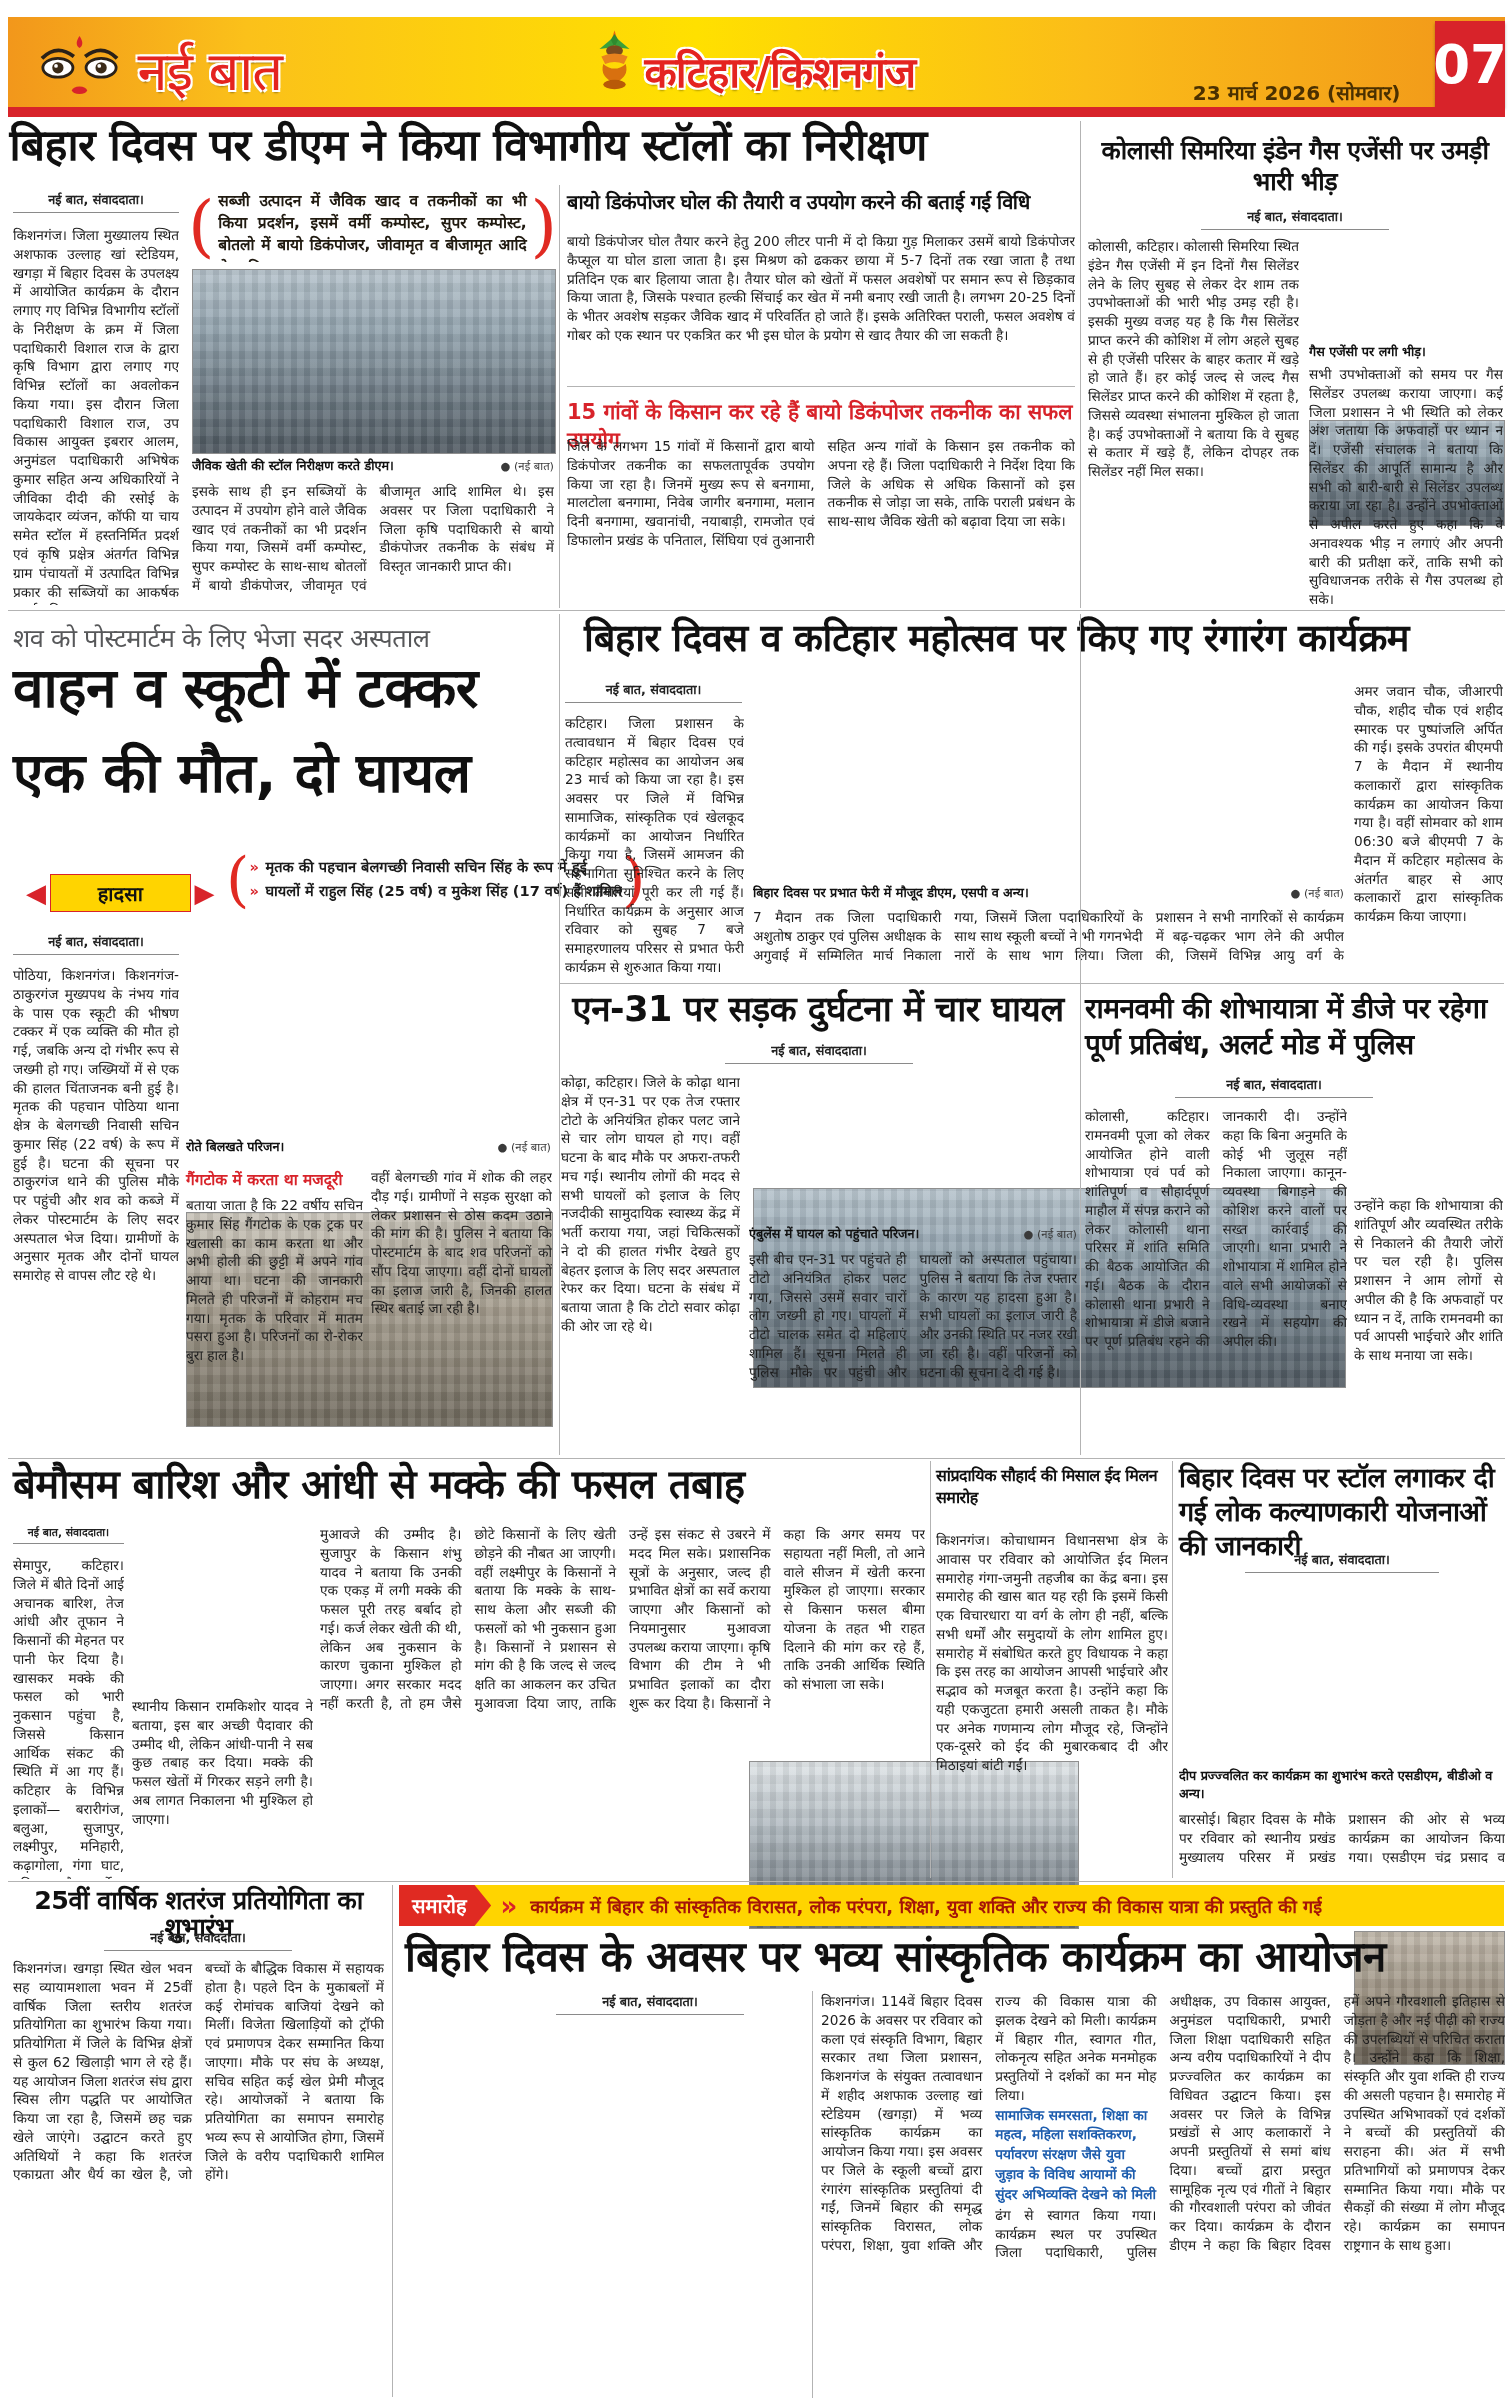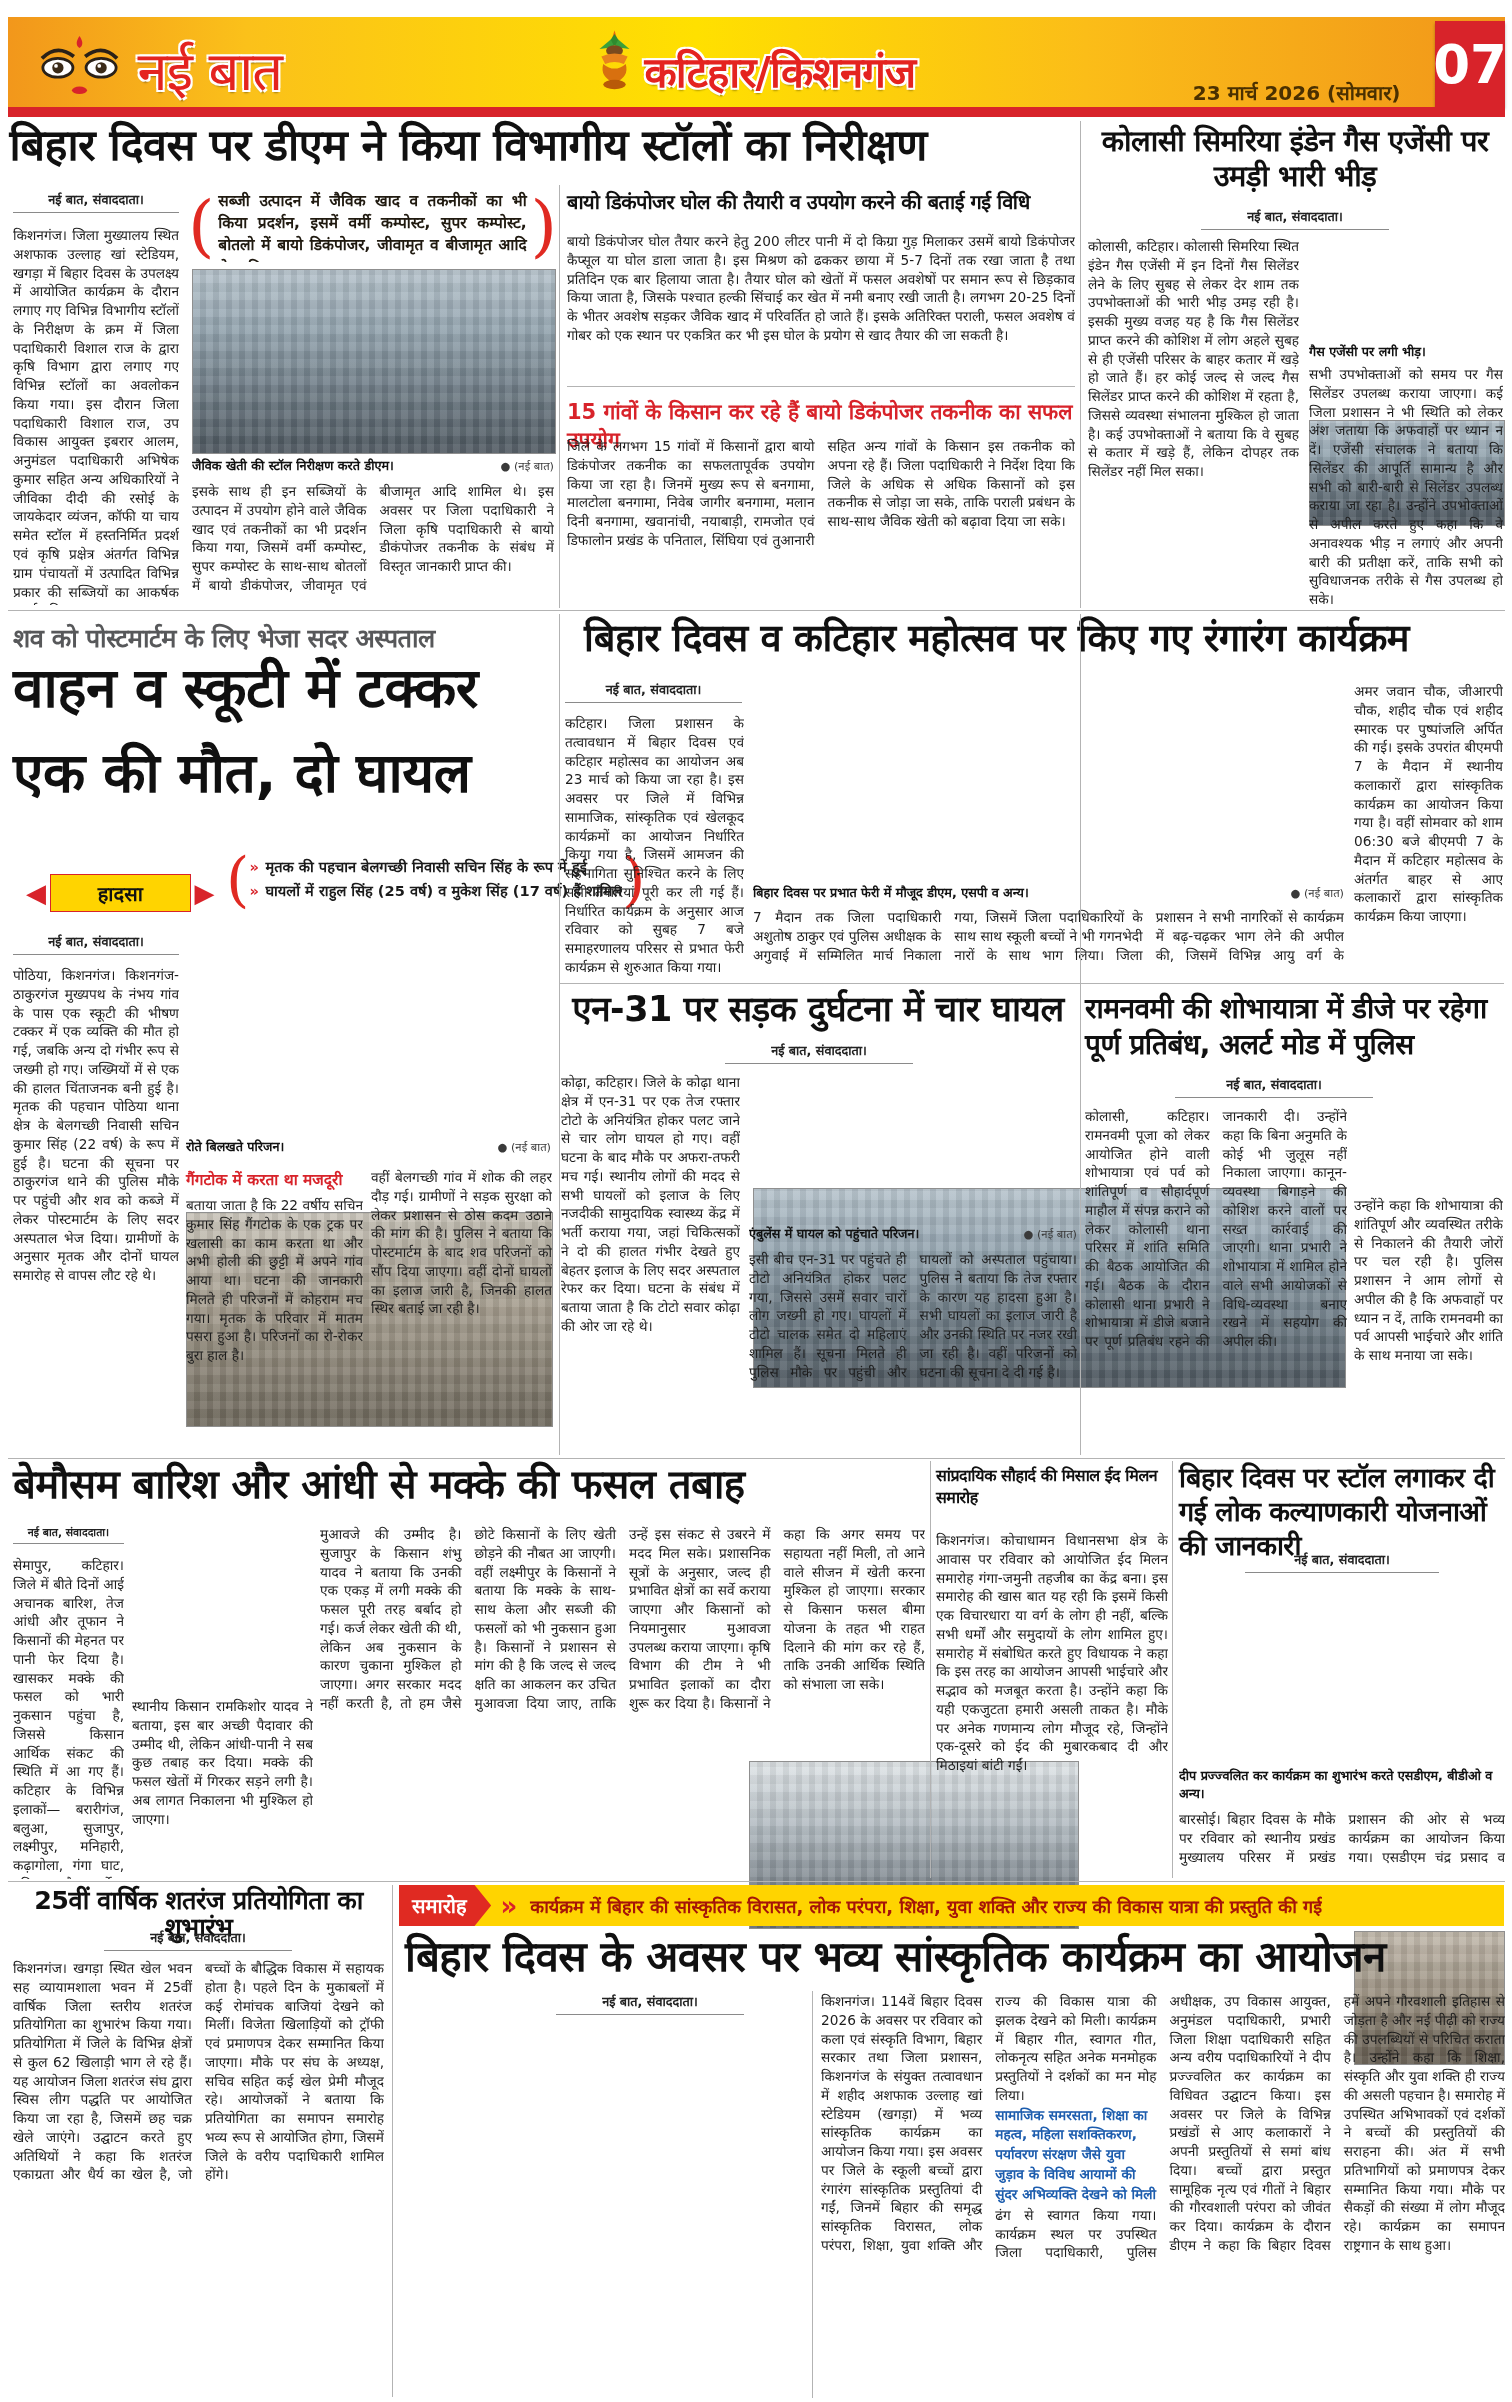--- a/index.html
+++ b/index.html
@@ -27,21 +27,21 @@
   .hrule{position:absolute;height:0.9px;background:#b3b3b3}
   .bracket{color:#e02a22;font-family:"DejaVu Serif",serif;font-weight:400;line-height:1}
   .masthead{background:linear-gradient(90deg,#f2971b 0%,#fbc11a 16%,#ffe000 46%,#fbbd18 72%,#f1961a 100%)}
   .paper-name{font-size:54px;font-weight:normal;color:#e4231f;letter-spacing:-0.9px;
      text-shadow:-1.9px -1.9px 0 #fff,1.9px -1.9px 0 #fff,-1.9px 1.9px 0 #fff,1.9px 1.9px 0 #fff,0 2.8px 1.9px rgba(0,0,0,.35)}
   .edition{font-size:42px;font-weight:bold;color:#e4231f;letter-spacing:-0.9px;
      text-shadow:-1.9px -1.9px 0 #fff,1.9px -1.9px 0 #fff,-1.9px 1.9px 0 #fff,1.9px 1.9px 0 #fff,0 2.8px 1.9px rgba(0,0,0,.35)}
   .pagebox{background:#d8232a;color:#fff;font-size:53px;font-weight:bold;
      display:flex;align-items:center;justify-content:center;box-shadow:0 1.9px 2.8px rgba(0,0,0,.3)}
   .red-stripe{background:#d8232a}
-  .kicker{font-weight:bold;color:#57585a;letter-spacing:-0.5px}
+  .kicker{font-weight:normal;color:#57585a;letter-spacing:-0.5px}
   .red-sub{font-weight:bold;color:#d8232a}
   .tag-yellow{background:#ffd400;border:1.9px solid #d8232a;display:flex;align-items:center;justify-content:center;
      font-weight:bold;font-size:20px;color:#111}
   .tag-arrow{color:#d8232a;font-size:26px;font-weight:bold;line-height:1}
   .bullet-arrow{color:#d8232a;font-weight:bold;margin-right:6.6px}
   .bullet-line{font-size:14.6px;font-weight:bold;color:#1b1b1b;line-height:1.7;white-space:nowrap;overflow:hidden}
   .hl-box{font-size:15.5px;font-weight:bold;line-height:1.45;color:#201a10;text-align:justify;overflow:hidden}
   .banner-wrap{background:#ffd400;display:flex;align-items:center;overflow:hidden}
   .banner-tag{background:#e02a22;color:#fff;font-weight:bold;font-size:20px;height:100%;
      display:flex;align-items:center;padding:0 24.5px 0 13px;
@@ -106,21 +106,21 @@
   <div class="vr" style="left:559px;top:185px;height:423px"></div>
 
   <div class="abs headline" style="left:567px;top:192px;width:508px;font-size:20px">बायो डिकंपोजर घोल की तैयारी व उपयोग करने की बताई गई विधि</div>
   <div class="abs body-txt" style="left:567px;top:232px;width:508px;height:147px">बायो डिकंपोजर घोल तैयार करने हेतु 200 लीटर पानी में दो किग्रा गुड़ मिलाकर उसमें बायो डिकंपोजर कैप्सूल या घोल डाला जाता है। इस मिश्रण को ढककर छाया में 5-7 दिनों तक रखा जाता है तथा प्रतिदिन एक बार हिलाया जाता है। तैयार घोल को खेतों में फसल अवशेषों पर समान रूप से छिड़काव किया जाता है, जिसके पश्चात हल्की सिंचाई कर खेत में नमी बनाए रखी जाती है। लगभग 20-25 दिनों के भीतर अवशेष सड़कर जैविक खाद में परिवर्तित हो जाते हैं। इसके अतिरिक्त पराली, फसल अवशेष वं गोबर को एक स्थान पर एकत्रित कर भी इस घोल के प्रयोग से खाद तैयार की जा सकती है।</div>
   <div class="hrule" style="left:567px;top:386px;width:508px"></div>
   <div class="abs red-sub" style="left:567px;top:397px;width:508px;font-size:21px">15 गांवों के किसान कर रहे हैं बायो डिकंपोजर तकनीक का सफल उपयोग</div>
   <div class="abs body-txt c2" style="left:567px;top:437px;width:508px;height:169px">जिले के लगभग 15 गांवों में किसानों द्वारा बायो डिकंपोजर तकनीक का सफलतापूर्वक उपयोग किया जा रहा है। जिनमें मुख्य रूप से बनगामा, मालटोला बनगामा, निवेब जागीर बनगामा, मलान दिनी बनगामा, खवानांची, नयाबाड़ी, रामजोत एवं डिफालोन प्रखंड के पनिताल, सिंघिया एवं तुआनारी सहित अन्य गांवों के किसान इस तकनीक को अपना रहे हैं। जिला पदाधिकारी ने निर्देश दिया कि जिले के अधिक से अधिक किसानों को इस तकनीक से जोड़ा जा सके, ताकि पराली प्रबंधन के साथ-साथ जैविक खेती को बढ़ावा दिया जा सके।</div>
 
   <div class="vr" style="left:1080px;top:121px;height:487px"></div>
 
-  <div class="abs headline" style="left:1088px;top:124px;width:414px;font-size:29px;text-align:center;line-height:1.22">कोलासी सिमरिया इंडेन गैस एजेंसी पर उमड़ी भारी भीड़</div>
+  <div class="abs headline" style="left:1088px;top:136px;width:414px;font-size:25px;text-align:center;line-height:1.22">कोलासी सिमरिया इंडेन गैस एजेंसी पर उमड़ी भारी भीड़</div>
   <div class="abs byline" style="left:1201px;top:207px;width:188px">नई बात, संवाददाता।</div>
   <div class="abs photo ph-crowd" style="left:1309px;top:235px;width:194px;height:104px"></div>
   <div class="abs cap" style="left:1309px;top:342px;width:194px">गैस एजेंसी पर लगी भीड़।</div>
   <div class="abs body-txt" style="left:1088px;top:237px;width:211px;height:369px">कोलासी, कटिहार। कोलासी सिमरिया स्थित इंडेन गैस एजेंसी में इन दिनों गैस सिलेंडर लेने के लिए सुबह से लेकर देर शाम तक उपभोक्ताओं की भारी भीड़ उमड़ रही है। इसकी मुख्य वजह यह है कि गैस सिलेंडर प्राप्त करने की कोशिश में लोग अहले सुबह से ही एजेंसी परिसर के बाहर कतार में खड़े हो जाते हैं। हर कोई जल्द से जल्द गैस सिलेंडर प्राप्त करने की कोशिश में रहता है, जिससे व्यवस्था संभालना मुश्किल हो जाता है। कई उपभोक्ताओं ने बताया कि वे सुबह से कतार में खड़े हैं, लेकिन दोपहर तक सिलेंडर नहीं मिल सका।</div>
   <div class="abs body-txt" style="left:1309px;top:365px;width:194px;height:241px">सभी उपभोक्ताओं को समय पर गैस सिलेंडर उपलब्ध कराया जाएगा। कई जिला प्रशासन ने भी स्थिति को लेकर अंश जताया कि अफवाहों पर ध्यान न दें। एजेंसी संचालक ने बताया कि सिलेंडर की आपूर्ति सामान्य है और सभी को बारी-बारी से सिलेंडर उपलब्ध कराया जा रहा है। उन्होंने उपभोक्ताओं से अपील करते हुए कहा कि वे अनावश्यक भीड़ न लगाएं और अपनी बारी की प्रतीक्षा करें, ताकि सभी को सुविधाजनक तरीके से गैस उपलब्ध हो सके।</div>
 
   <div class="hrule" style="left:7.5px;top:610px;width:1497px"></div>
 
   <div class="abs kicker" style="left:13px;top:620px;width:539px;font-size:25.4px">शव को पोस्टमार्टम के लिए भेजा सदर अस्पताल</div>
   <div class="abs headline" style="left:13px;top:659px;width:539px;font-size:55px">वाहन व स्कूटी में टक्कर</div>

